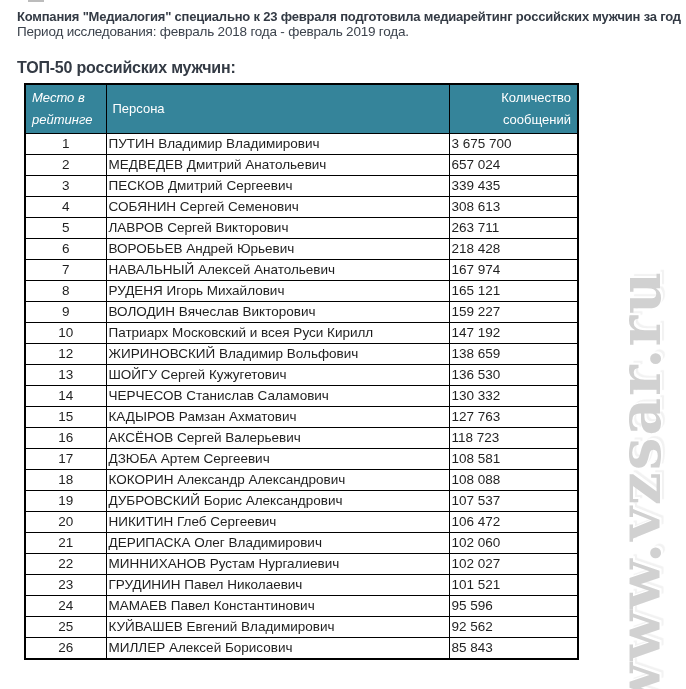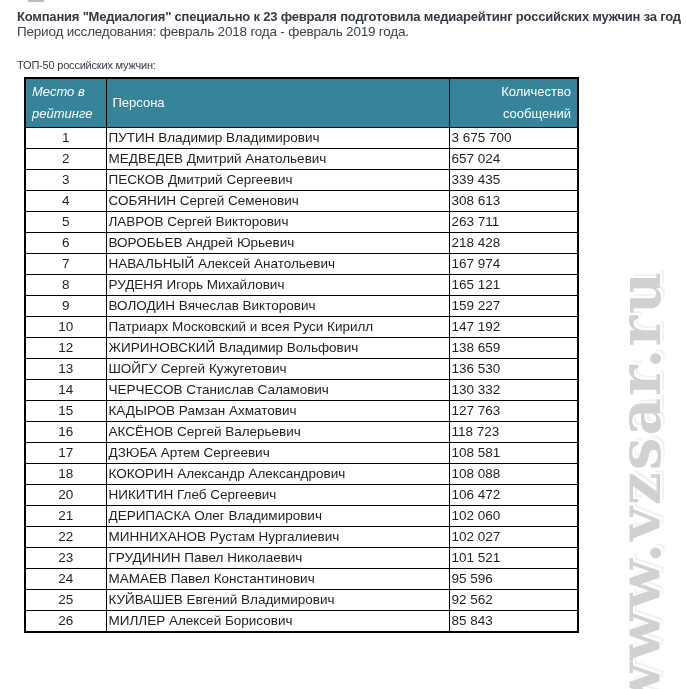--- a/index.html
+++ b/index.html
@@ -23,21 +23,21 @@
   .doc{padding:9px 10px 0 17px;position:relative;z-index:2;}
   .doc-title{
     font-size:13px;font-weight:bold;color:#333a44;
     letter-spacing:-0.2px;white-space:nowrap;
   }
   .doc-period{
     font-size:13.5px;color:#3c434d;
     letter-spacing:-0.2px;white-space:nowrap;
   }
   .doc-subtitle{
-    margin-top:20px;font-size:11px;font-weight:normal;color:#333a44;
+    margin-top:20px;font-size:16px;font-weight:bold;color:#333a44;
     letter-spacing:-0.2px;
   }
   table.rating{
     margin:6px 0 0 7px;
     border-collapse:collapse;
     width:553px;
     table-layout:fixed;
     border:2px solid #000;
     background:#fff;
     position:relative;z-index:2;
@@ -184,20 +184,25 @@
           <td class="rank">17</td>
           <td class="name">ДЗЮБА Артем Сергеевич</td>
           <td class="count">108 581</td>
         </tr>
         <tr>
           <td class="rank">18</td>
           <td class="name">КОКОРИН Александр Александрович</td>
           <td class="count">108 088</td>
         </tr>
         <tr>
+          <td class="rank">19</td>
+          <td class="name">ДУБРОВСКИЙ Борис Александрович</td>
+          <td class="count">107 537</td>
+        </tr>
+        <tr>
           <td class="rank">20</td>
           <td class="name">НИКИТИН Глеб Сергеевич</td>
           <td class="count">106 472</td>
         </tr>
         <tr>
           <td class="rank">21</td>
           <td class="name">ДЕРИПАСКА Олег Владимирович</td>
           <td class="count">102 060</td>
         </tr>
         <tr>

